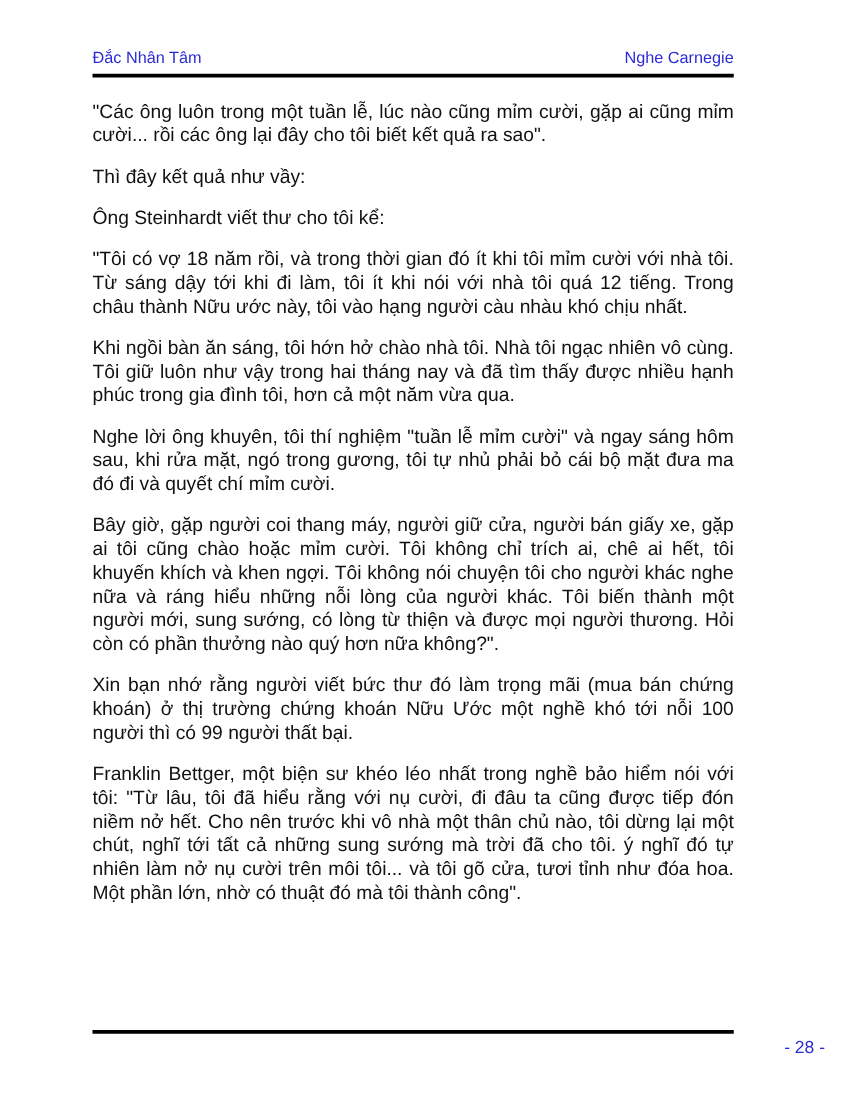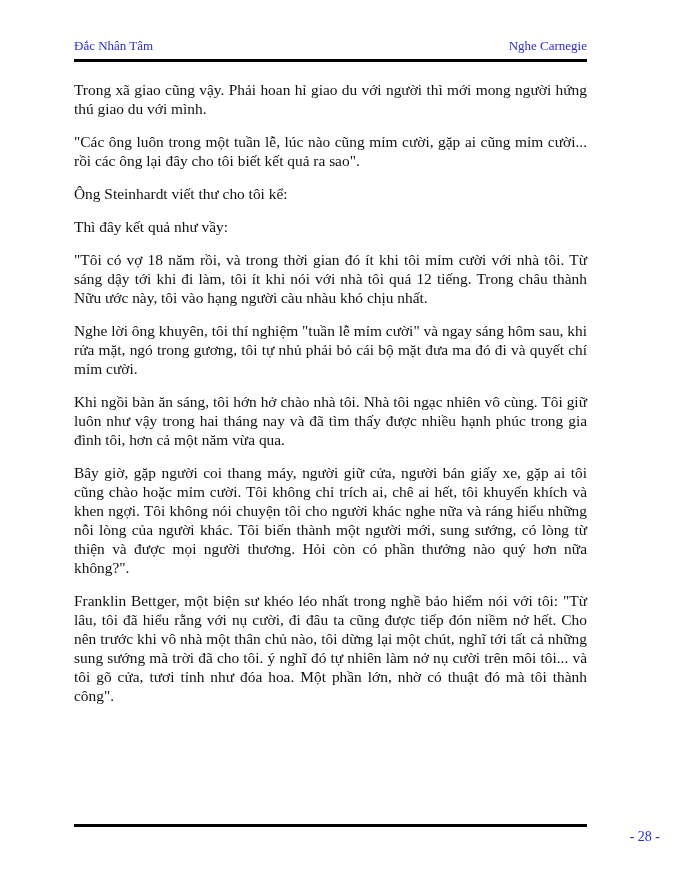--- a/index.html
+++ b/index.html
@@ -6,21 +6,21 @@
     margin: 0;
     padding: 0;
     background: #ffffff;
   }
   .page {
     position: relative;
     width: 660px;
     height: 880px;
     background: #ffffff;
     overflow: hidden;
-    font-family: Liberation Serif, serif;
+    font-family: Liberation Sans, sans-serif;
   }
   .header {
     position: absolute;
     top: 38px;
     left: 74px;
     right: 73px;
     display: flex;
     justify-content: space-between;
     align-items: baseline;
     font-size: 13px;
@@ -65,28 +65,28 @@
 <div class="page">
 
   <div class="header">
     <span>Đắc Nhân Tâm</span>
     <span>Nghe Carnegie</span>
   </div>
 
   <div class="rule header-rule"></div>
 
   <div class="content">
-    <p>Trong xã giao cũng vậy. Phải hoan hỉ giao du với người thì mới mong người hứng thú giao du với mình.</p>
     <p>"Các ông luôn trong một tuần lễ, lúc nào cũng mỉm cười, gặp ai cũng mỉm cười... rồi các ông lại đây cho tôi biết kết quả ra sao".</p>
+    <p>Thì đây kết quả như vầy:</p>
     <p>Ông Steinhardt viết thư cho tôi kể:</p>
-    <p>Thì đây kết quả như vầy:</p>
     <p>"Tôi có vợ 18 năm rồi, và trong thời gian đó ít khi tôi mỉm cười với nhà tôi. Từ sáng dậy tới khi đi làm, tôi ít khi nói với nhà tôi quá 12 tiếng. Trong châu thành Nữu ước này, tôi vào hạng người càu nhàu khó chịu nhất.</p>
+    <p>Khi ngồi bàn ăn sáng, tôi hớn hở chào nhà tôi. Nhà tôi ngạc nhiên vô cùng. Tôi giữ luôn như vậy trong hai tháng nay và đã tìm thấy được nhiều hạnh phúc trong gia đình tôi, hơn cả một năm vừa qua.</p>
     <p>Nghe lời ông khuyên, tôi thí nghiệm "tuần lễ mỉm cười" và ngay sáng hôm sau, khi rửa mặt, ngó trong gương, tôi tự nhủ phải bỏ cái bộ mặt đưa ma đó đi và quyết chí mỉm cười.</p>
-    <p>Khi ngồi bàn ăn sáng, tôi hớn hở chào nhà tôi. Nhà tôi ngạc nhiên vô cùng. Tôi giữ luôn như vậy trong hai tháng nay và đã tìm thấy được nhiều hạnh phúc trong gia đình tôi, hơn cả một năm vừa qua.</p>
     <p>Bây giờ, gặp người coi thang máy, người giữ cửa, người bán giấy xe, gặp ai tôi cũng chào hoặc mỉm cười. Tôi không chỉ trích ai, chê ai hết, tôi khuyến khích và khen ngợi. Tôi không nói chuyện tôi cho người khác nghe nữa và ráng hiểu những nỗi lòng của người khác. Tôi biến thành một người mới, sung sướng, có lòng từ thiện và được mọi người thương. Hỏi còn có phần thưởng nào quý hơn nữa không?".</p>
+    <p>Xin bạn nhớ rằng người viết bức thư đó làm trọng mãi (mua bán chứng khoán) ở thị trường chứng khoán Nữu Ước một nghề khó tới nỗi 100 người thì có 99 người thất bại.</p>
     <p>Franklin Bettger, một biện sư khéo léo nhất trong nghề bảo hiểm nói với tôi: "Từ lâu, tôi đã hiểu rằng với nụ cười, đi đâu ta cũng được tiếp đón niềm nở hết. Cho nên trước khi vô nhà một thân chủ nào, tôi dừng lại một chút, nghĩ tới tất cả những sung sướng mà trời đã cho tôi. ý nghĩ đó tự nhiên làm nở nụ cười trên môi tôi... và tôi gõ cửa, tươi tỉnh như đóa hoa. Một phần lớn, nhờ có thuật đó mà tôi thành công".</p>
   </div>
 
   <div class="rule footer-rule"></div>
 
   <div class="footer-number">- 28 -</div>
 
 </div>
 
 </body></html>

